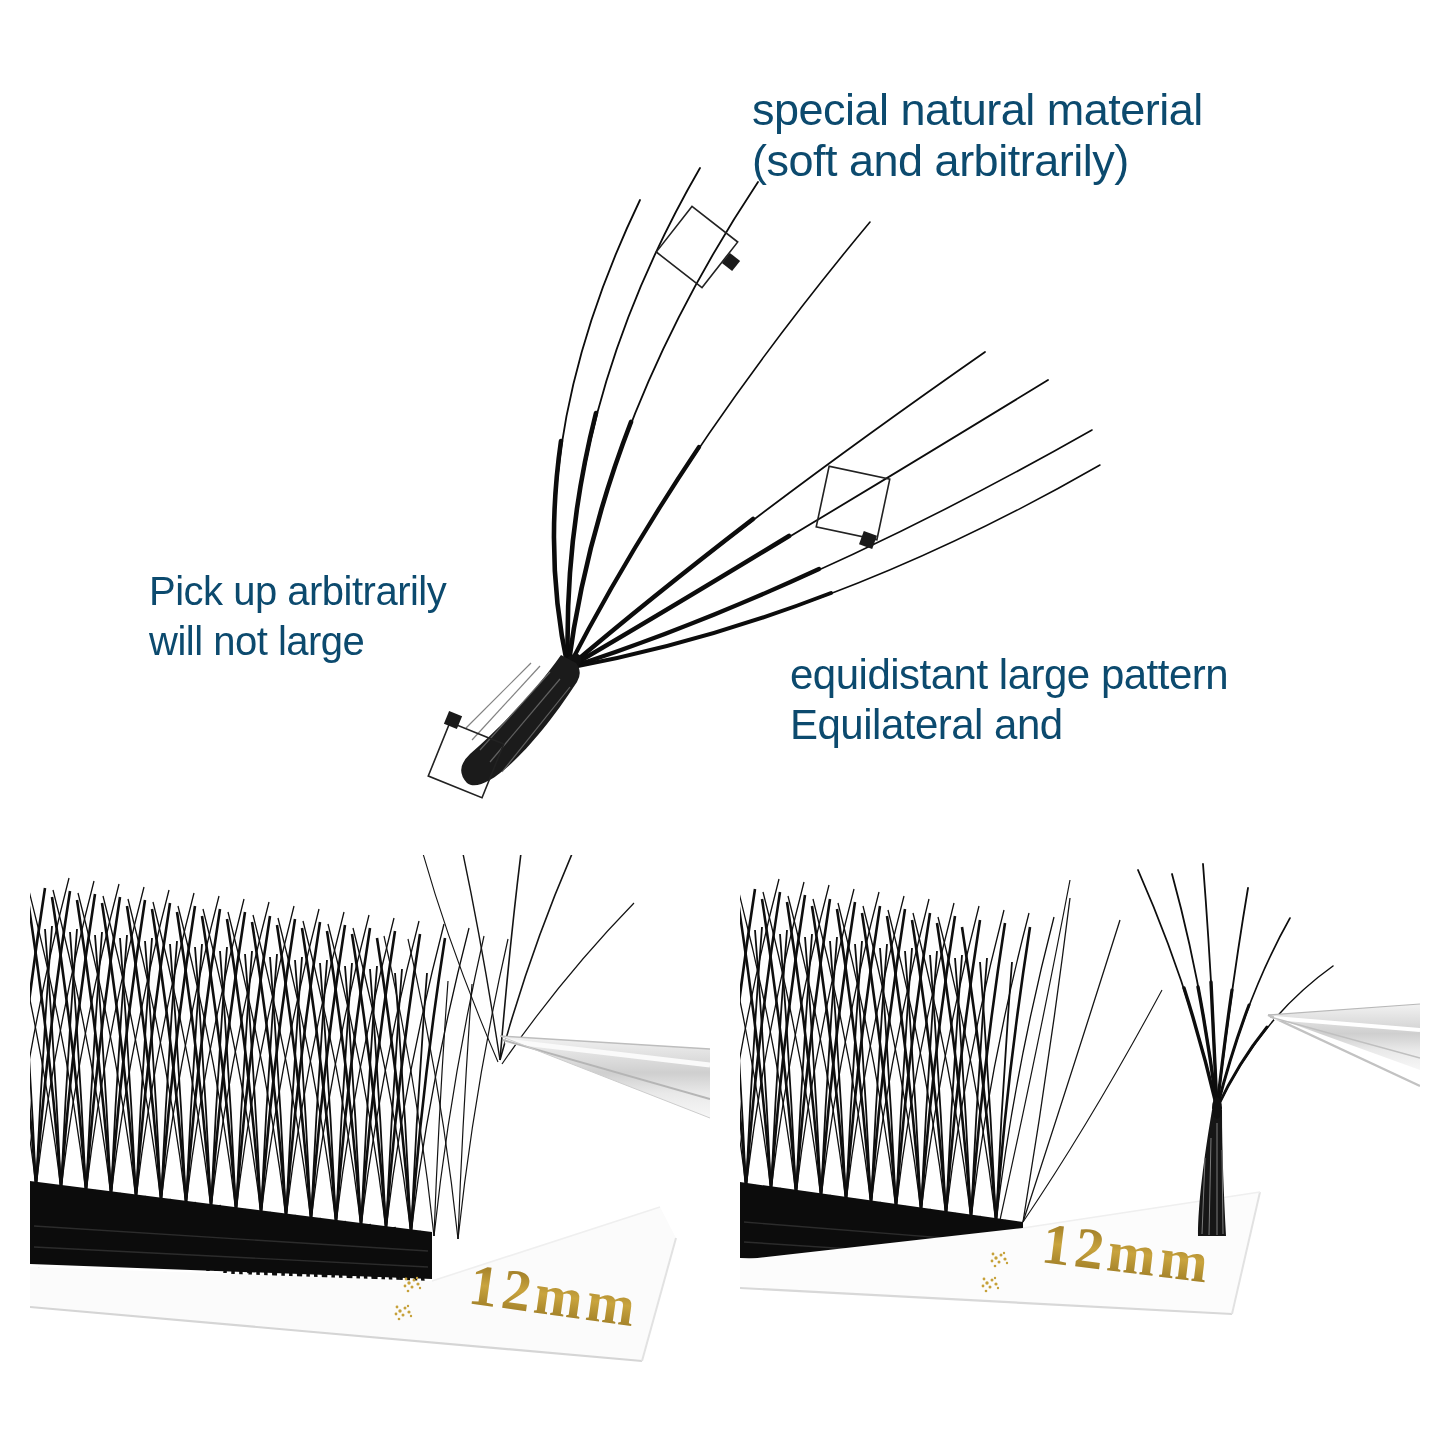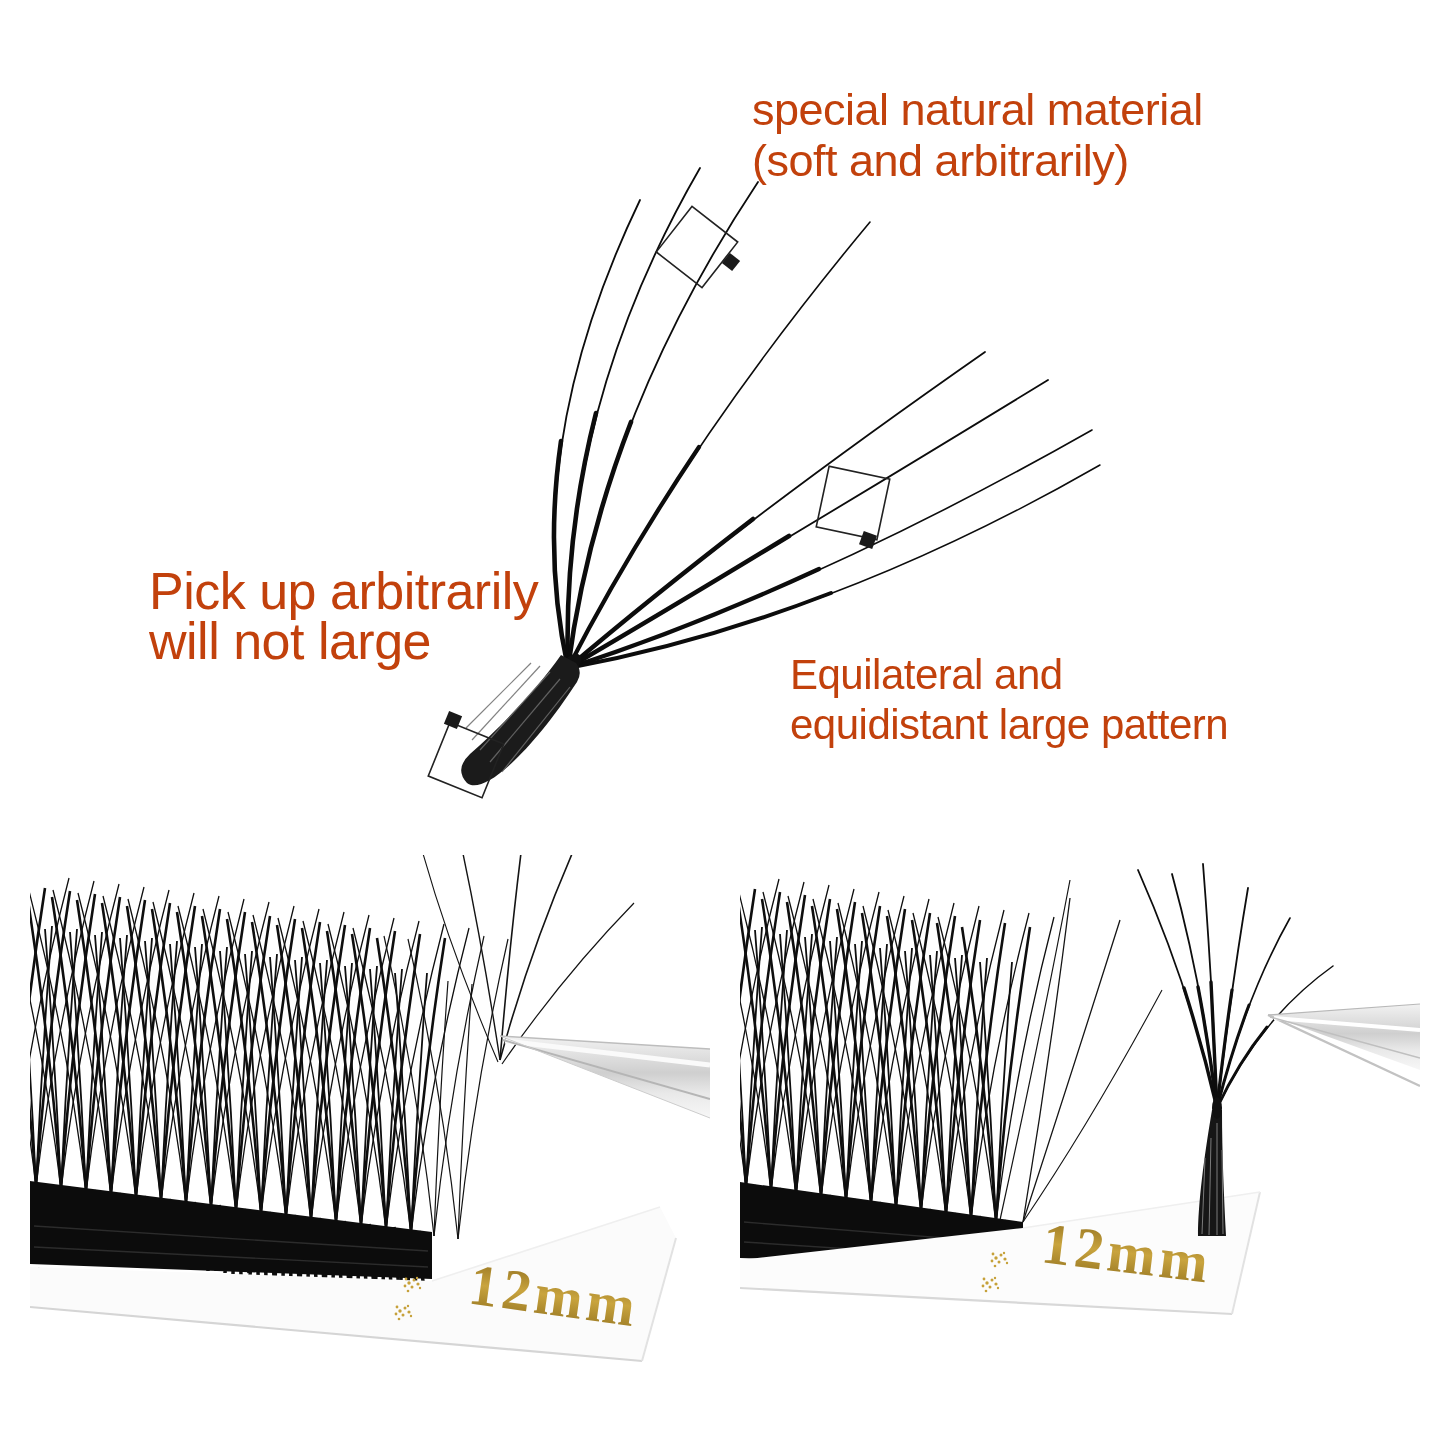--- a/index.html
+++ b/index.html
@@ -1,43 +1,43 @@
 <!DOCTYPE html>
 <html><head>
 <meta charset="utf-8">
 <style>
   html,body{margin:0;padding:0;background:#ffffff;}
   #stage{
     position:relative;width:1445px;height:1445px;background:#ffffff;
     overflow:hidden;font-family:"Liberation Sans",sans-serif;
   }
-  .red-note{position:absolute;color:#c2410c;font-weight:500;letter-spacing:-0.5px;}
+  .red-note{position:absolute;color:#0c4a6e;font-weight:500;letter-spacing:-0.5px;}
   .red-note div{white-space:nowrap;}
   #note-material{left:752px;top:84px;font-size:45px;line-height:51px;}
-  #note-pickup{left:149px;top:566px;font-size:52px;line-height:50px;}
+  #note-pickup{left:149px;top:566px;font-size:40px;line-height:50px;}
   #note-pattern{left:790px;top:650px;font-size:42px;line-height:50px;}
   .abs{position:absolute;}
   svg{display:block;}
 </style>
 </head>
 <body>
 
 <div id="stage">
 
   <div class="red-note" id="note-material">
     <div>special natural material</div>
     <div>(soft and arbitrarily)</div>
   </div>
   <div class="red-note" id="note-pickup">
     <div>Pick up arbitrarily</div>
     <div>will not large</div>
   </div>
   <div class="red-note" id="note-pattern">
+    <div>equidistant large pattern</div>
     <div>Equilateral and</div>
-    <div>equidistant large pattern</div>
   </div>
 
   <svg class="abs" style="left:380px;top:150px" width="760" height="680" viewBox="0 0 760 680">
     <g stroke="#0c0c0c" fill="none" stroke-linecap="round">
 
       <path d="M188,518 Q140,300 260,50" stroke-width="1.8"></path>
       <path d="M188,518 Q180,260 320,18" stroke-width="1.8"></path>
       <path d="M188,518 Q220,270 378,32" stroke-width="1.8"></path>
       <path d="M188,518 Q300,300 490,72" stroke-width="1.6"></path>
       <path d="M188,518 Q350,380 605,202" stroke-width="1.8"></path>

